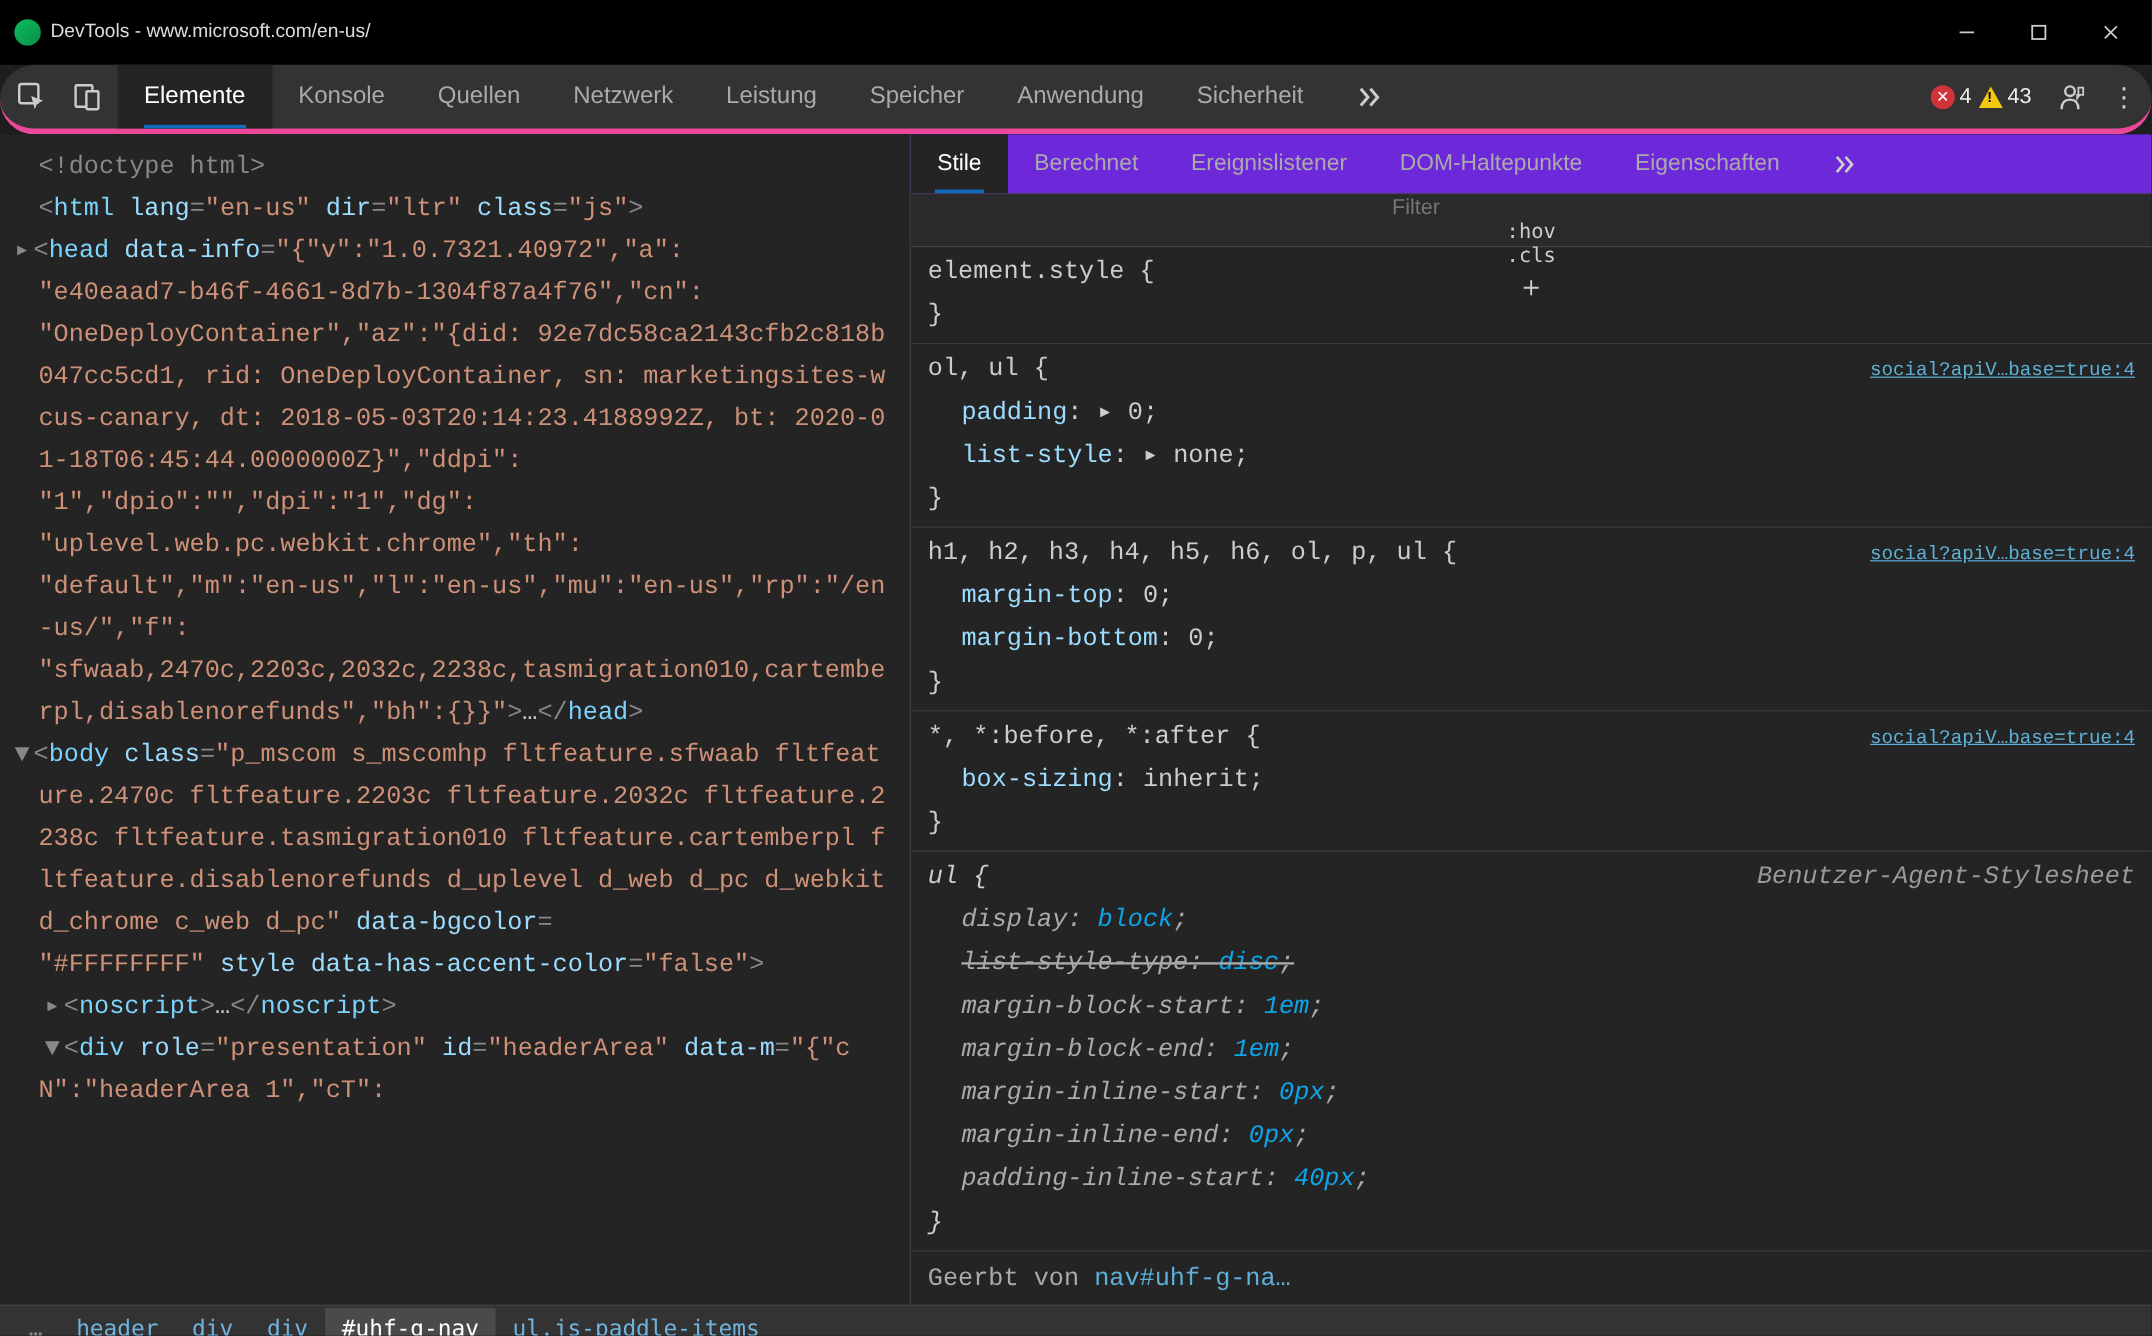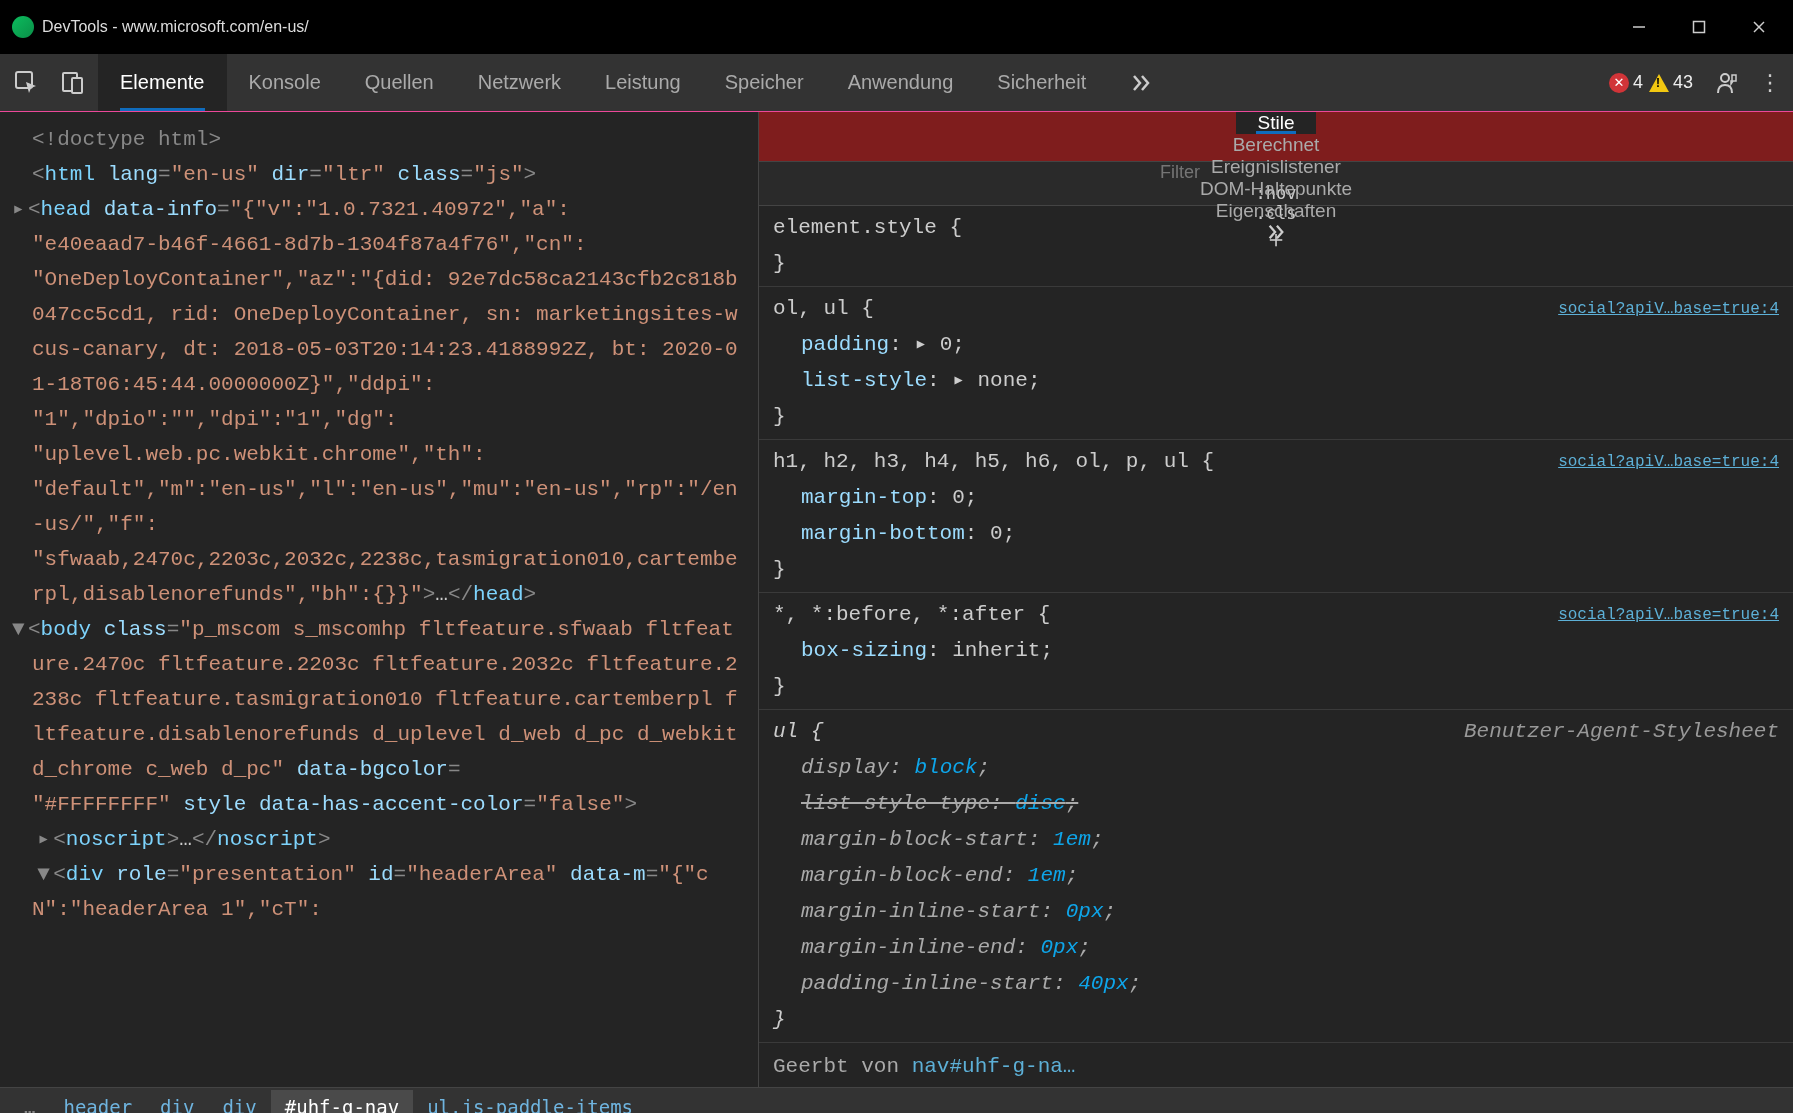--- a/index.html
+++ b/index.html
@@ -27,22 +27,23 @@
   position: relative;
 }
 .titlebar .title { color: #ddd; font-size: 16px; }
 .win-controls { margin-left: auto; display: flex; }
 .win-btn { width: 60px; height: 42px; display:flex;align-items:center;justify-content:center;color:#ccc;font-size:16px; }
 .toolbar {
   height: 58px;
   background: #333333;
   display: flex;
   align-items: center;
-  border-bottom: 1px solid #ec4899;
+  border-bottom: 5px solid #ec4899;
   padding: 0 6px;
+  border-radius: 29px;
 }
 .toolbar .tool-icon {
   width: 42px; height: 42px;
   display:flex;align-items:center;justify-content:center;
   color:#ccc;
   margin-right:4px;
 }
 .main-tabs { display:flex; align-items:stretch; height:100%; }
 .main-tab {
   padding: 0 22px;
@@ -66,21 +67,21 @@
 .body-split{display:flex;height:calc(1113px - 42px - 58px - 38px);}
 .left-pane{width:758px;background:#242424;overflow:hidden;display:flex;flex-direction:column;}
 .dom-tree{flex:1;overflow:auto;padding:10px 16px 10px 32px;font-family:Consolas,"Courier New",monospace;font-size:21px;line-height:35px;white-space:pre-wrap;word-break:break-all;}
 .tok-punc{color:#888;}
 .tok-tag{color:#7dd3fc;}
 .tok-attr{color:#9cdcfe;}
 .tok-str{color:#ce9178;}
 .tok-txt{color:#ccc;}
 .arrow{color:#888;display:inline-block;width:16px;margin-left:-20px;}
 .right-pane{flex:1;background:#242424;border-left:1px solid #444;display:flex;flex-direction:column;}
-.sub-tabs{height:50px;display:flex;align-items:center;border-bottom:1px solid #444;background:#7f1d1d;flex-direction:column;}
+.sub-tabs{height:50px;display:flex;border-bottom:1px solid #444;background:#6d28d9;}
 .sub-tab{padding:0 22px;height:100%;display:flex;align-items:center;font-size:19px;color:#aaa;cursor:pointer;position:relative;}
 .sub-tab.active{color:#fff;background:#242424;}
 .sub-tab.active::after{content:"";position:absolute;bottom:0;left:20px;right:20px;height:3px;background:#0f6cbd;}
 .filter-row{height:44px;display:flex;align-items:center;border-bottom:1px solid #444;background:#2a2a2a;flex-direction:column;}
 .filter-input{flex:1;background:transparent;border:none;outline:none;color:#ccc;padding:0 14px;font-size:18px;}
 .filter-btn{padding:0 12px;color:#ccc;font-size:17px;font-family:Consolas,monospace;}
 .styles-body{flex:1;overflow:auto;font-family:Consolas,"Courier New",monospace;font-size:21px;line-height:36px;}
 .rule{border-bottom:1px solid #3a3a3a;padding:4px 14px 4px 14px;position:relative;}
 .rule .selector{color:#ccc;}
 .rule .brace{color:#ccc;}

